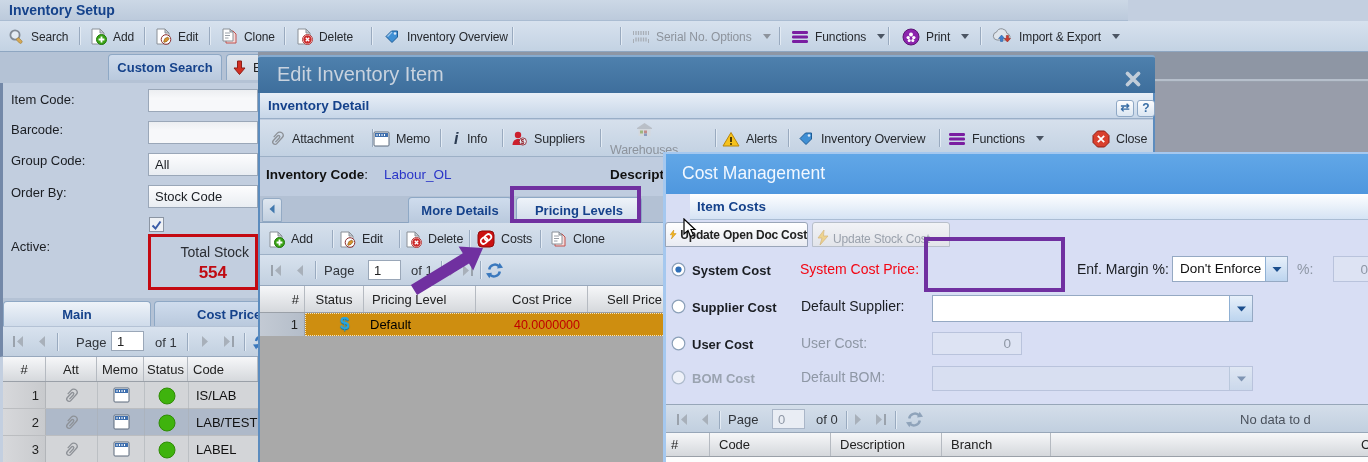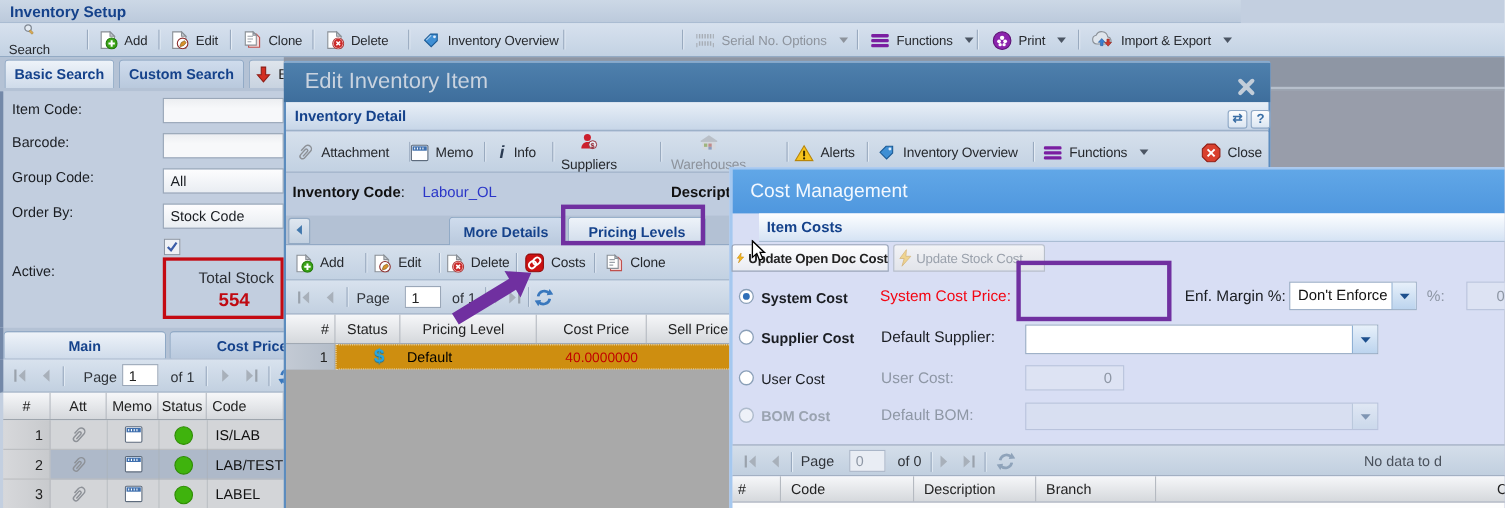--- a/index.html
+++ b/index.html
@@ -19,21 +19,21 @@
 </style>
 </head>
 <body>
 <div id="stage">
 
 <div class="abs" style="left:0;top:0;width:1128px;height:21px;background:linear-gradient(#ccd8e6,#bccadc);border-bottom:1px solid #aabcd2;">
   <div class="abs" style="left:9px;top:2px;font-size:14px;font-weight:bold;color:#15428b;">Inventory Setup</div>
 </div>
 
 <div class="abs" id="toptb" style="left:0;top:21px;width:1368px;height:31px;background:linear-gradient(#d7e1ee,#c3d2e3);border-bottom:1px solid #8ea6c1;">
-  <div class="tb-item" style="left:8px;flex-direction:column;">
+  <div class="tb-item" style="left:8px;">
         <svg width="17" height="17" viewBox="0 0 17 17">
           <circle cx="7" cy="7" r="4.6" fill="#e4ebf3" stroke="#828a95" stroke-width="1.8"></circle>
           <rect x="10.2" y="9.2" width="6.4" height="3.2" rx="1.4" transform="rotate(45 10.2 9.2)" fill="#d7a955" stroke="#9b7a33" stroke-width="0.6"></rect>
         </svg>
         <span class="tbtxt">Search</span>
       </div>
   <div class="sep" style="left:79px;"></div>
   <div class="tb-item" style="left:90px;">
         <svg width="17" height="17" viewBox="0 0 17 17">
           <path d="M2 1h8l4 4v11H2z" fill="#fff" stroke="#8a9097"></path>
@@ -126,21 +126,20 @@
           <path d="M5 12a4 4 0 0 1-.5-7.9A5.5 5.5 0 0 1 15 5.5 3.6 3.6 0 0 1 16.5 12z" fill="#dfe5ec" stroke="#8a9097"></path>
           <path d="M8.5 13.5v-3h-2L9.6 7l3.1 3.5h-2v3z" fill="#3c7fd0" stroke="#20589b" stroke-width="0.5"></path>
           <path d="M13.3 10v3h2L12.2 16.5 9.1 13h2v-3z" fill="#cc3a30" stroke="#8f1f17" stroke-width="0.5" transform="translate(3.2 -2.5)"></path>
         </svg>
         <span class="tbtxt">Import &amp; Export</span>
         <span class="caret"></span>
       </div>
 </div>
 
 <div class="abs" style="left:0;top:52px;width:1368px;height:31px;background:#b4c2d5;">
-  <div class="tab on" style="left:4px;width:100px;">Basic Search</div>
   <div class="tab" style="left:108px;width:114px;">Custom Search</div>
   <div class="tab" style="left:226px;width:90px;background:linear-gradient(#dfe5ec,#c8d3e0);justify-content:flex-start;padding-left:5px;">
     <svg width="15" height="16" viewBox="0 0 15 16" style="margin-right:6px;">
           <path d="M5.5 1h4v7h3.5L7.5 14.5 2 8h3.5z" fill="#d32f22" stroke="#8f1f17"></path>
         </svg>
         <span style="color:#222;font-weight:normal;">E</span>
   </div>
 </div>
 
 <div class="abs" style="left:258px;top:52px;width:1110px;height:27px;background:#8e96a4;"></div>
@@ -304,21 +303,21 @@
         <span class="tbtxt">Memo</span>
       </div>
   <div class="sep" style="left:180px;top:9px;"></div>
   <div class="tb-item" style="left:193px;height:37px;">
         <svg width="8" height="17" viewBox="0 0 8 17">
           <text x="1" y="14" font-family="Liberation Serif" font-size="16" font-style="italic" font-weight="bold" fill="#2b3b52">i</text>
         </svg>
         <span class="tbtxt">Info</span>
       </div>
   <div class="sep" style="left:242px;top:9px;"></div>
-  <div class="tb-item" style="left:250px;height:37px;flex-direction:column;">
+  <div class="tb-item" style="left:250px;height:37px;">
         <svg width="18" height="17" viewBox="0 0 18 17">
           <circle cx="8" cy="5" r="3.2" fill="#cc1f2d"></circle>
           <path d="M2.5 15c0-3.8 2.4-6 5.5-6s5.5 2.2 5.5 6z" fill="#cc1f2d"></path>
           <circle cx="12.8" cy="11.5" r="3.6" fill="#e8eef5" stroke="#8c1520" stroke-width="0.8"></circle>
           <text x="10.8" y="14.4" font-size="6.5" font-weight="bold" fill="#8c1520">$</text>
         </svg>
         <span class="tbtxt">Suppliers</span>
       </div>
   <div class="sep" style="left:340px;top:9px;"></div>
   <div class="tb-item" style="left:350px;height:37px;flex-direction:column;">
@@ -460,21 +459,21 @@
         <path d="M3 7A5.5 5.5 0 0 1 12.6 4.4" fill="none" stroke="#3a78bd" stroke-width="2.3"></path>
         <polygon points="10.4,6.0 16,5.4 12.8,0.6" fill="#3a78bd"></polygon>
         <path d="M13 9A5.5 5.5 0 0 1 3.4 11.6" fill="none" stroke="#3a78bd" stroke-width="2.3"></path>
         <polygon points="5.6,10.0 0,10.6 3.2,15.4" fill="#3a78bd"></polygon>
       </svg>
 </div>
 
 <div class="gridhead" style="left:260px;top:286px;width:893px;height:27px;">
   <div class="gh-cell" style="left:0;width:45px;justify-content:flex-end;">#</div>
   <div class="gh-cell" style="left:45px;width:59px;justify-content:center;">Status</div>
-  <div class="gh-cell" style="left:116px;width:112px;padding-left:8px;">Pricing Level</div>
+  <div class="gh-cell" style="left:104px;width:112px;padding-left:8px;">Pricing Level</div>
   <div class="gh-cell" style="left:216px;width:112px;justify-content:flex-end;padding-right:15px;">Cost Price</div>
   <div class="gh-cell" style="left:328px;width:86px;justify-content:flex-end;padding-right:12px;border-right:none;">Sell Price</div>
   <div class="gh-cell" style="left:414px;width:479px;border-right:none;"></div>
 </div>
 
 <div class="abs" style="left:260px;top:313px;width:893px;height:23px;font-size:13px;">
   <div class="abs" style="left:0;top:0;width:45px;height:23px;background:linear-gradient(90deg,#c3cad4,#b4bdc9);border-right:1px solid #9aa2ad;color:#222;text-align:right;padding:4px 6px 0 0;">1</div>
   <div class="abs" style="left:45px;top:0;width:848px;height:23px;background:#ce8e10;outline:1px dotted #f3e3c0;outline-offset:-1px;"></div>
   <div class="abs" style="left:80px;top:1px;font-size:17px;font-weight:bold;color:#29a5de;text-shadow:0 1px 1px #0e6fa0;">$</div>
   <div class="abs" style="left:110px;top:4px;color:#000;">Default</div>
@@ -491,21 +490,21 @@
   <div class="abs" style="left:7px;top:5px;font-size:13.5px;font-weight:bold;color:#15428b;">Item Costs</div>
   <div class="abs" style="left:687px;top:4px;width:20px;height:18px;background:#fff;border:1px solid #9ab0ca;border-radius:3px;"></div>
 </div>
 
 <div class="abs" style="left:665px;top:222px;width:143px;height:25px;background:linear-gradient(#ffffff,#e9ebf2);border:1px solid #9aa5b8;border-radius:3px 3px 0 0;display:flex;align-items:center;">
   <svg style="margin-left:3px;" width="14" height="17" viewBox="0 0 14 17">
         <path d="M8 1L2 9h4l-2 7 8-9H7.5z" fill="#f6b91c" stroke="#c07d00" stroke-width="0.8"></path>
       </svg>
   <span style="font-size:12px;font-weight:bold;color:#222;margin-left:3px;white-space:nowrap;letter-spacing:-0.2px;">Update Open Doc Cost</span>
 </div>
-<div class="abs" style="left:812px;top:222px;width:138px;height:25px;background:linear-gradient(#f2f3f6,#e2e4ea);border:1px solid #b8bfca;border-radius:3px 3px 0 0;display:flex;align-items:center;">
+<div class="abs" style="left:812px;top:222px;width:138px;height:25px;background:linear-gradient(#f2f3f6,#e2e4ea);border:1px solid #b8bfca;border-radius:3px 3px 0 0;display:flex;align-items:flex-end;">
   <svg style="margin-left:3px;opacity:.45;" width="14" height="17" viewBox="0 0 14 17">
         <path d="M8 1L2 9h4l-2 7 8-9H7.5z" fill="#f6b91c" stroke="#c07d00" stroke-width="0.8"></path>
       </svg>
   <span style="font-size:12px;color:#9aa1ac;margin-left:3px;white-space:nowrap;letter-spacing:-0.2px;">Update Stock Cost</span>
 </div>
 
 <svg class="abs" style="left:671px;top:262px;" width="15" height="15" viewBox="0 0 15 15">
       <circle cx="7.5" cy="7.5" r="6.3" fill="#fff" stroke="#8ba0b8" stroke-width="1.2"></circle>
       <circle cx="7.5" cy="7.5" r="3.1" fill="#2f6fb8"></circle>
     </svg>
@@ -528,21 +527,21 @@
 <div class="abs" style="left:801px;top:298px;font-size:14px;color:#1a1d22;">Default Supplier:</div>
 <div class="abs" style="left:932px;top:295px;width:321px;height:27px;background:#fff;border:1px solid #95a9c3;">
   <div class="abs" style="right:0;top:0;width:23px;height:25px;background:linear-gradient(#e7f0fa,#bcd4ee);border-left:1px solid #8fb0d4;"><svg width="23" height="25" viewBox="0 0 23 25">
           <path d="M7 10.5l4.5 5 4.5-5z" fill="#1c4f8d"></path>
         </svg></div>
 </div>
 
 <svg class="abs" style="left:671px;top:336px;" width="15" height="15" viewBox="0 0 15 15">
       <circle cx="7.5" cy="7.5" r="6.3" fill="#fff" stroke="#8ba0b8" stroke-width="1.2"></circle>
     </svg>
-<div class="abs" style="left:692px;top:337px;font-size:13px;font-weight:normal;color:#1a1d22;">User Cost</div>
+<div class="abs" style="left:692px;top:337px;font-size:13px;font-weight:bold;color:#1a1d22;">User Cost</div>
 <div class="abs" style="left:801px;top:335px;font-size:14px;color:#8e97a5;">User Cost:</div>
 <div class="abs" style="left:932px;top:332px;width:90px;height:23px;background:#dde3f3;border:1px solid #b9c3dc;font-size:13.5px;color:#8e97a5;text-align:right;padding:3px 10px 0 0;">0</div>
 
 <svg class="abs" style="left:671px;top:370px;" width="15" height="15" viewBox="0 0 15 15">
       <circle cx="7.5" cy="7.5" r="6.3" fill="#eef1f8" stroke="#aebbcc" stroke-width="1.3"></circle>
     </svg>
 <div class="abs" style="left:692px;top:371px;font-size:13px;font-weight:bold;color:#9aa3b0;">BOM Cost</div>
 <div class="abs" style="left:801px;top:369px;font-size:14px;color:#8e97a5;">Default BOM:</div>
 <div class="abs" style="left:932px;top:366px;width:321px;height:25px;background:#d8dff1;border:1px solid #b9c3dc;">
   <div class="abs" style="right:0;top:0;width:23px;height:23px;background:linear-gradient(#e3ebf5,#c6d6e9);border-left:1px solid #aebfd4;opacity:.7;"><svg width="23" height="23" viewBox="0 0 23 23">

